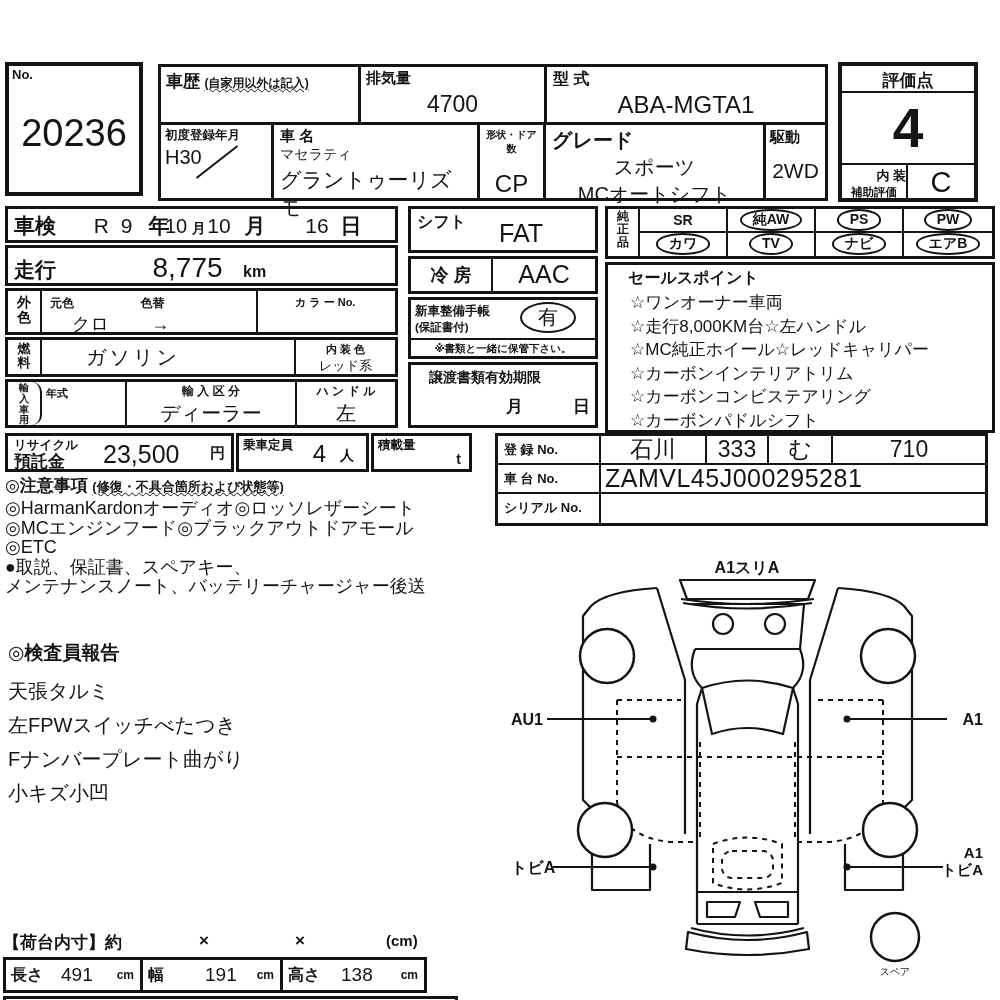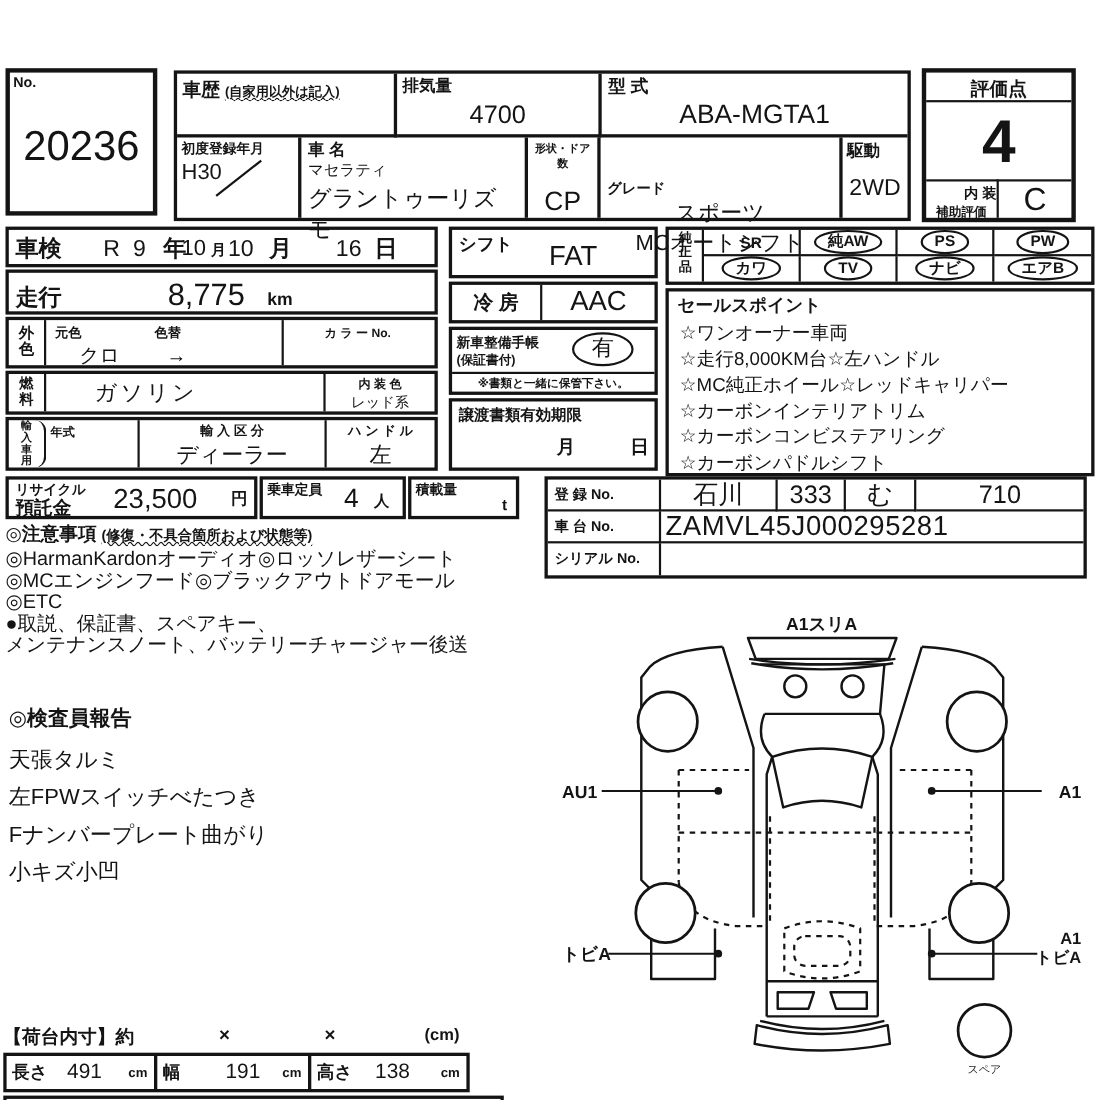--- a/index.html
+++ b/index.html
@@ -1,19 +1,19 @@
 <!DOCTYPE html>
 <html><head>
 <meta charset="utf-8">
 <style>
   html,body{margin:0;padding:0;background:#fff;}
   .page{position:relative;width:1000px;height:1000px;background:#fff;color:#141414;
         font-family:"Liberation Sans","DejaVu Sans",sans-serif;overflow:hidden;}
   .abs{position:absolute;box-sizing:border-box;}
-  .b3{border:3px solid #141414;}
+  .b3{border:3px solid #141414;padding-left:12px;}
   .b4{border:4px solid #141414;}
   .bold{font-weight:bold;}
   .ctr{text-align:center;}
   .cell{position:absolute;box-sizing:border-box;}
   .br2{border-right:2px solid #141414;}
   .br3{border-right:3px solid #141414;}
   .bb2{border-bottom:2px solid #141414;}
   .bb3{border-bottom:3px solid #141414;}
   .vstack{width:1.05em;word-break:break-all;line-height:1.08;text-align:center;}
   .oval{display:inline-block;border:2px solid #141414;border-radius:50%;padding:0 11px;line-height:1.25;}
@@ -57,21 +57,21 @@
     <div class="cell br3" style="left:113px;top:58px;width:206px;height:73px;padding:2px 6px;">
       <div class="lbl" style="font-size:15px;">車 名</div>
       <div style="font-size:14px;">マセラティ</div>
       <div style="font-size:21px;margin-top:2px;">グラントゥーリズモ</div>
     </div>
     <div class="cell br3" style="left:319px;top:58px;width:66px;height:73px;padding:3px 2px;">
       <div class="lbl ctr" style="font-size:10px;">形状・ドア数</div>
       <div class="ctr" style="font-size:24px;margin-top:14px;">CP</div>
     </div>
     <div class="cell br3" style="left:385px;top:58px;width:220px;height:73px;padding:2px 6px;">
-      <div class="lbl" style="font-size:13px;margin-top:35px;">グレード</div>
+      <div class="lbl" style="font-size:20px;">グレード</div>
       <div class="ctr" style="font-size:20px;">スポーツ</div>
       <div class="ctr" style="font-size:20px;">MCオートシフト</div>
     </div>
     <div class="cell" style="left:605px;top:58px;width:59px;height:73px;padding:3px 4px;">
       <div class="lbl" style="font-size:15px;">駆動</div>
       <div class="ctr" style="font-size:21px;margin-top:12px;">2WD</div>
     </div>
   </div>
 
   <div class="abs b4" style="left:838px;top:62px;width:140px;height:140px;">

